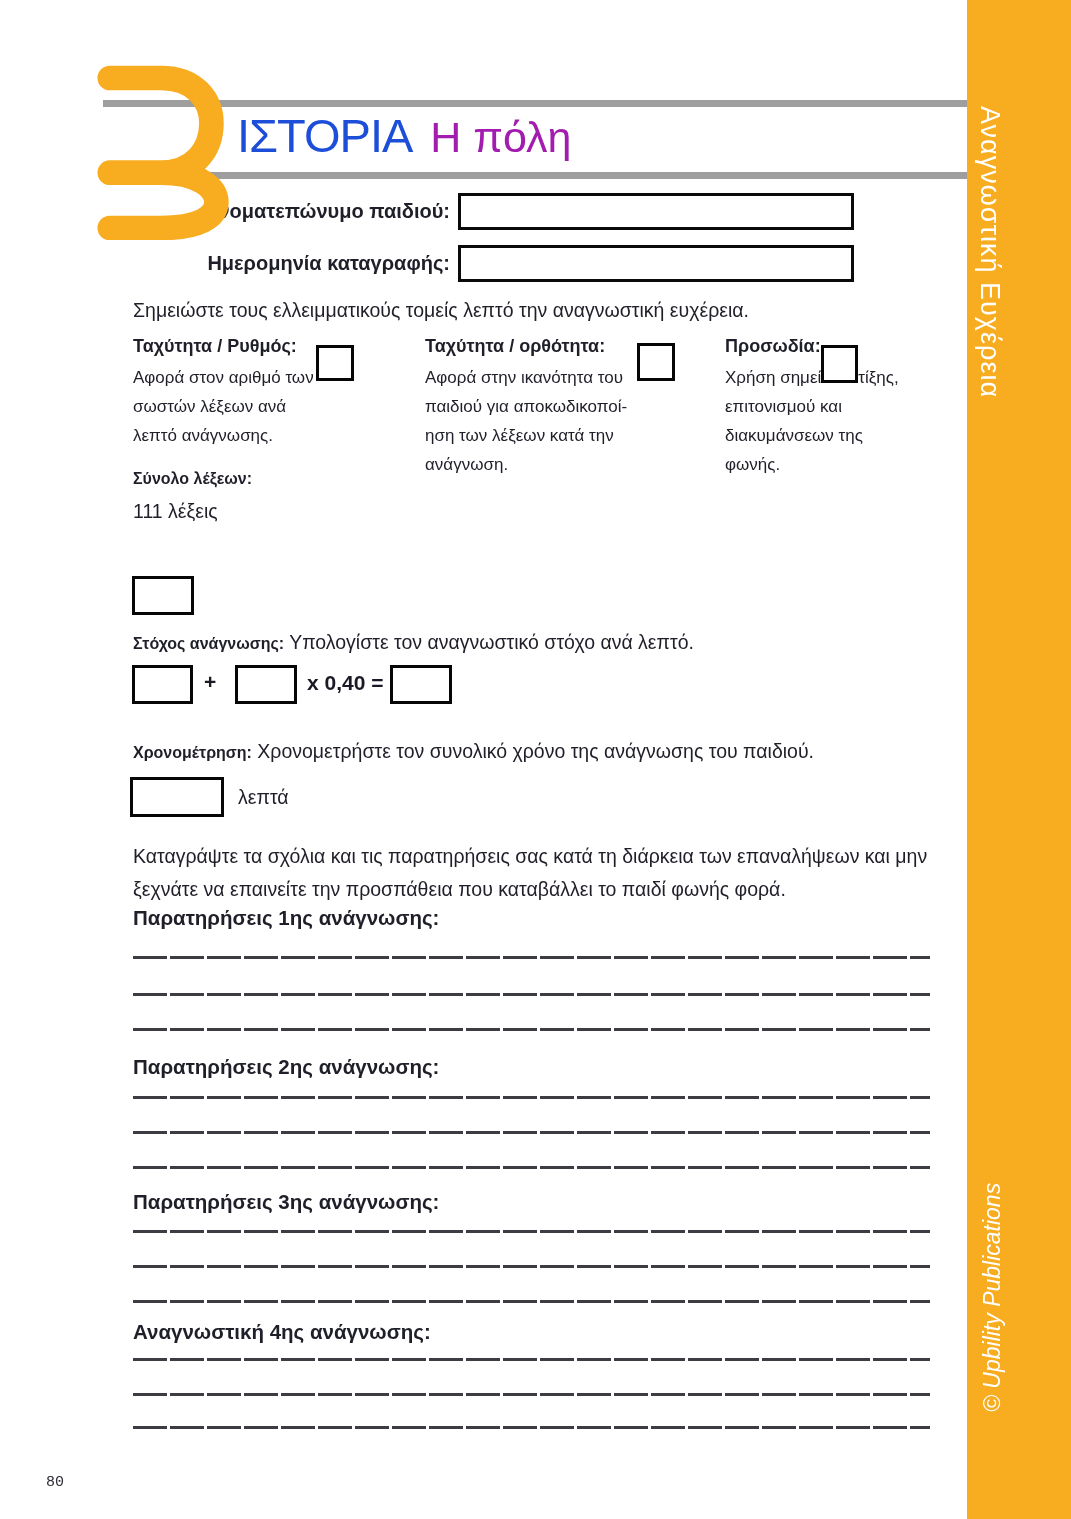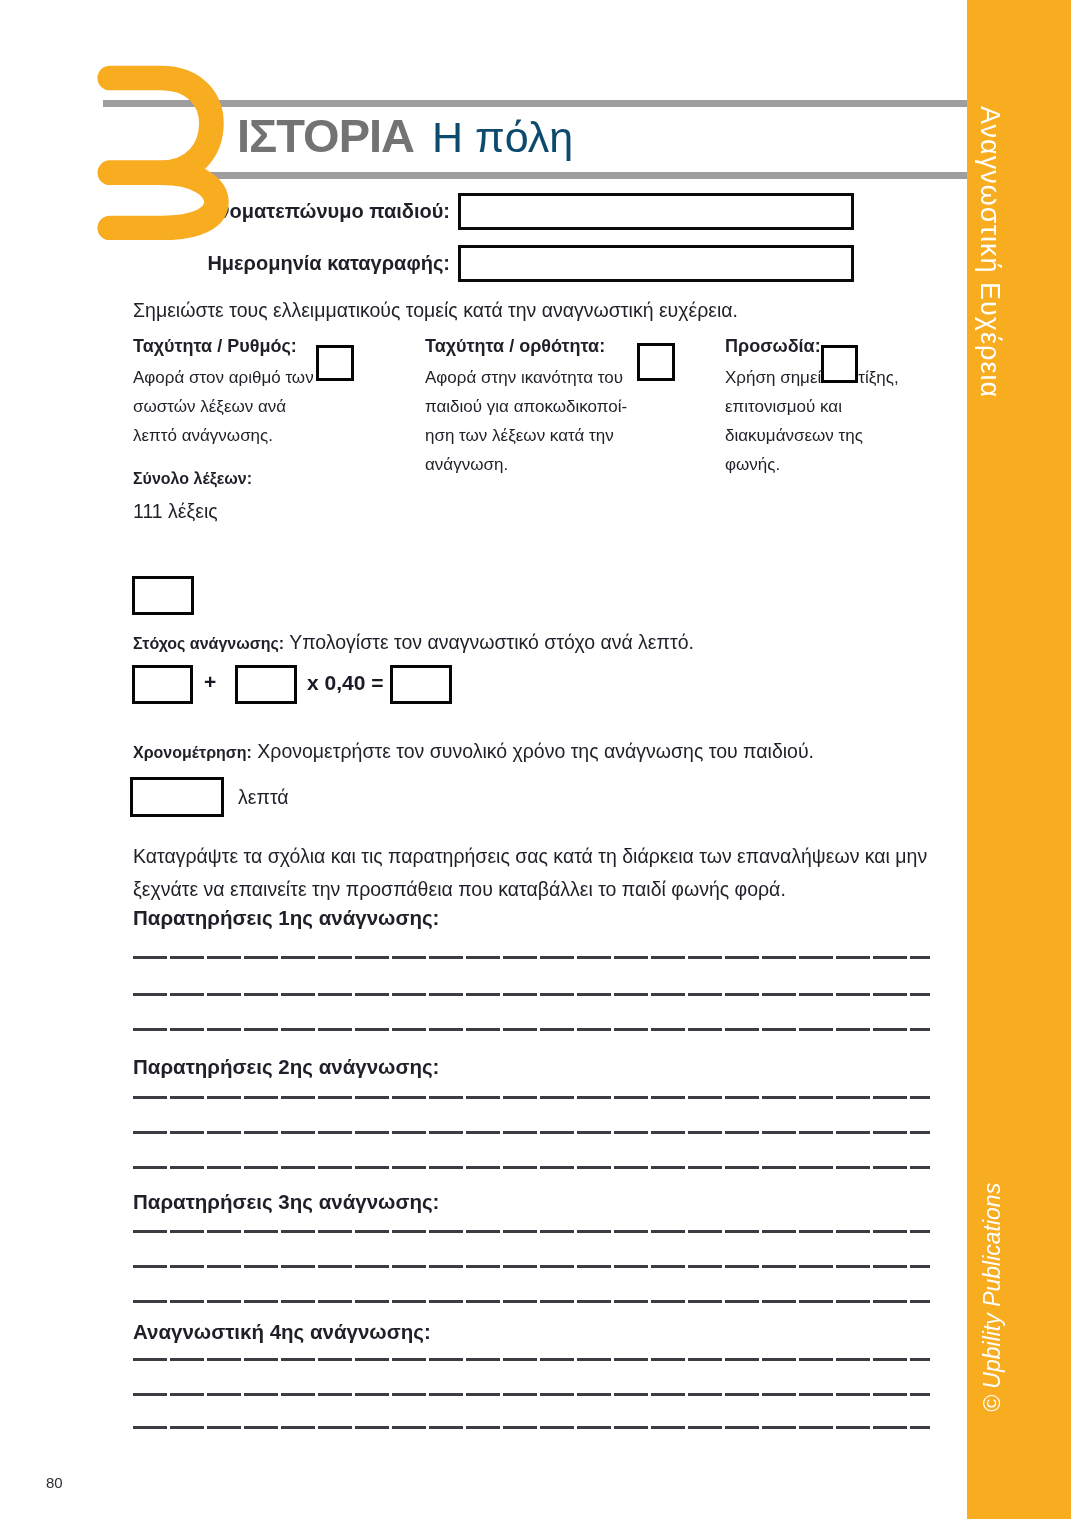--- a/index.html
+++ b/index.html
@@ -17,22 +17,22 @@
   }
   .spine-bottom {
     position:absolute; left:979px; top:1412px; transform:rotate(-90deg);
     transform-origin:0 0; font-size:23px; font-style:italic; color:#ffffff; white-space:nowrap;
   }
   
   .gray-bar { position:absolute; left:103px; width:864px; height:7px; background:#9e9e9e; z-index:1; }
   .bar-1 { top:100px; } .bar-2 { top:172px; }
   .numeral-3 { position:absolute; left:94px; top:62px; z-index:2; }
   .title-row { position:absolute; left:237px; top:108px; display:flex; align-items:baseline; gap:18px; z-index:2; }
-  .doc-title { font-size:47px; font-weight:700; letter-spacing:-1px; color:#737373; }
-  .doc-subtitle { font-size:43px; font-weight:400; color:#0c4a6e; }
+  .doc-title { font-size:47px; font-weight:400; letter-spacing:-1px; color:#1d4ed8; }
+  .doc-subtitle { font-size:43px; font-weight:400; color:#a21caf; }
   
   .field-label { position:absolute; left:133px; width:317px; text-align:right; font-size:20px; font-weight:700; }
   .field-box {
     position:absolute; left:458px; width:396px; height:37px;
     border:3px solid #0a0a0a; background:#fff; font-size:20px; padding:0 8px; outline:none;
   }
   
   .instruction { position:absolute; left:133px; top:299px; font-size:19.5px; }
   .col { position:absolute; top:336px; }
   .col-heading { font-size:18px; font-weight:700; margin-bottom:6px; }
@@ -44,21 +44,21 @@
   .small-box { position:absolute; border:3.5px solid #060606; background:#fff; }
   .formula-op { position:absolute; font-size:21px; font-weight:700; color:#1a1a26; }
   .notes-paragraph { position:absolute; left:133px; top:840px; width:802px; font-size:19.5px; line-height:33px; }
   
   .obs-heading { position:absolute; left:133px; font-size:20.5px; font-weight:700; }
   .obs-line {
     position:absolute; left:133px; width:797px; height:3px;
     background:repeating-linear-gradient(90deg,#3c3c43 0 34px,rgba(0,0,0,0) 34px 37px);
     cursor:text;
   }
-  .page-number { position:absolute; left:46px; top:1474px; font-size:15px; color:#2c2c34; }
+  .page-number { position:absolute; left:46px; top:1474px; font-size:15px; color:#2c2c34;font-family:Liberation Mono, monospace; }
 </style>
 </head>
 <body>
 
 <div class="page">
 
   <div class="gray-bar bar-1"></div>
   <div class="gray-bar bar-2"></div>
 
   <svg class="numeral-3" width="148" height="178" viewBox="0 0 150 180" fill="none">
@@ -69,21 +69,21 @@
   <div class="title-row">
     <span class="doc-title">ΙΣΤΟΡΙΑ</span>
     <span class="doc-subtitle">Η πόλη</span>
   </div>
 
   <div class="field-label" style="top:200px;">Ονοματεπώνυμο παιδιού:</div>
   <input class="field-box" style="top: 193px;" type="text">
   <div class="field-label" style="top:252px;">Ημερομηνία καταγραφής:</div>
   <input class="field-box" style="top: 245px;" type="text">
 
-  <div class="instruction">Σημειώστε τους ελλειμματικούς τομείς κατά την αναγνωστική ευχέρεια.</div>
+  <div class="instruction">Σημειώστε τους ελλειμματικούς τομείς λεπτό την αναγνωστική ευχέρεια.</div>
 
   <div class="col" style="left:133px; width:182px;">
     <div class="col-heading">Ταχύτητα / Ρυθμός:</div>
     <div class="col-desc">Αφορά στον αριθμό των σωστών λέξεων ανά λεπτό ανάγνωσης.</div>
   </div>
   <div class="checkbox" style="left:316px; top:345px; width:38px; height:36px;"></div>
 
   <div class="col" style="left:425px; width:208px;">
     <div class="col-heading">Ταχύτητα / ορθότητα:</div>
     <div class="col-desc">Αφορά στην ικανότητα του παιδιού για αποκωδικοποί-ηση των λέξεων κατά την ανάγνωση.</div>

